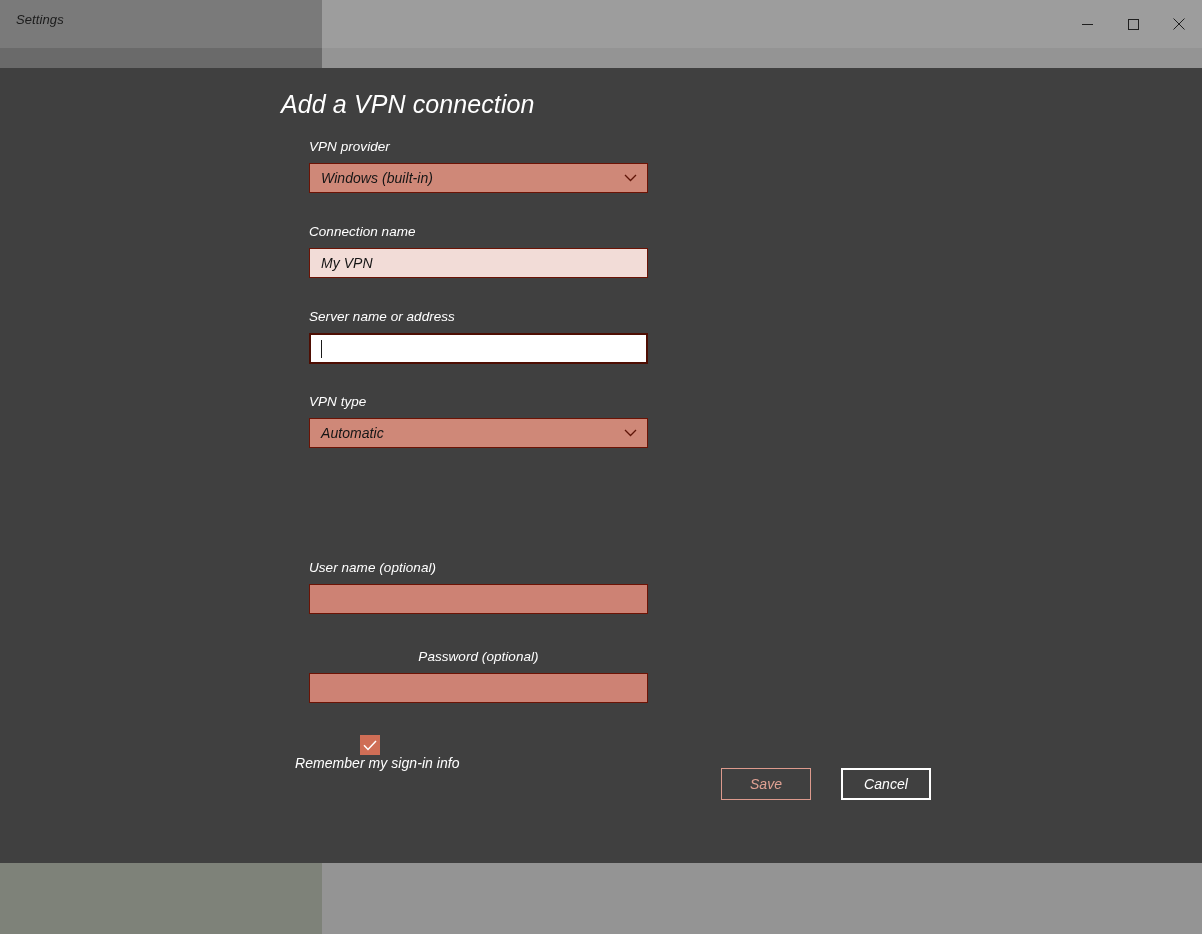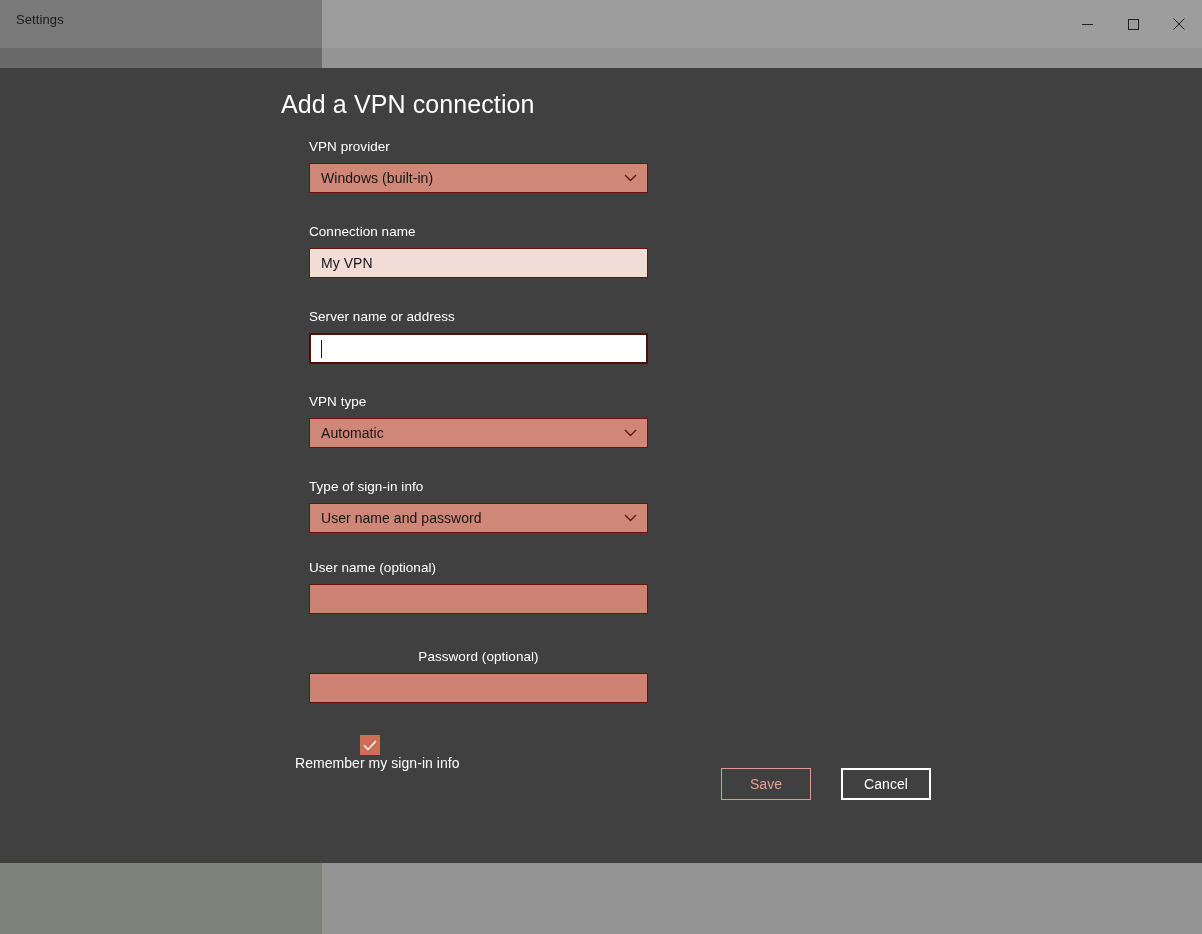--- a/index.html
+++ b/index.html
@@ -12,20 +12,21 @@
     overflow: hidden;
     font-family: "Liberation Sans", sans-serif;
     background: #ffffff;
   }
 
   #app {
     position: relative;
     width: 1202px;
     height: 666px;
     background: #ffffff;
+    font-style: italic;
   }
 
   
   .win-root {
     position: absolute;
     left: 0; top: 0;
     width: 1202px;
     height: 934px;
     background: #9a9a9a;
   }
@@ -328,29 +329,20 @@
       <div class="field" style="top:325px;">
         <div class="field-label">VPN type</div>
         <div class="control combo">
           <span class="control-value">Automatic</span>
           <svg class="chevron" width="13" height="8" viewBox="0 0 13 8">
             <path d="M1 1 L6.5 6.5 L12 1" stroke="currentColor" stroke-width="1.3" fill="none"></path>
           </svg>
         </div>
       </div>
 
-      <div class="field" style="top:410px;">
-        <div class="field-label">Type of sign-in info</div>
-        <div class="control combo">
-          <span class="control-value">User name and password</span>
-          <svg class="chevron" width="13" height="8" viewBox="0 0 13 8">
-            <path d="M1 1 L6.5 6.5 L12 1" stroke="currentColor" stroke-width="1.3" fill="none"></path>
-          </svg>
-        </div>
-      </div>
 
       <div class="field" style="top:491px;">
         <div class="field-label">User name (optional)</div>
         <div class="control text-empty">
           <span class="control-value"></span>
         </div>
       </div>
 
       <div class="field" style="top:580px;text-align:center;">
         <div class="field-label">Password (optional)</div>

